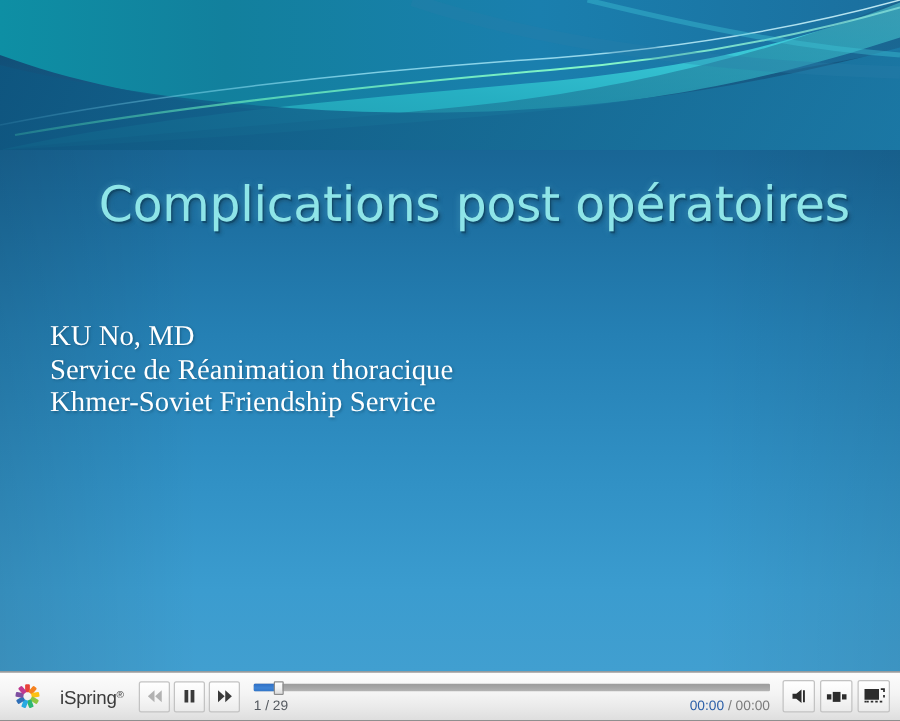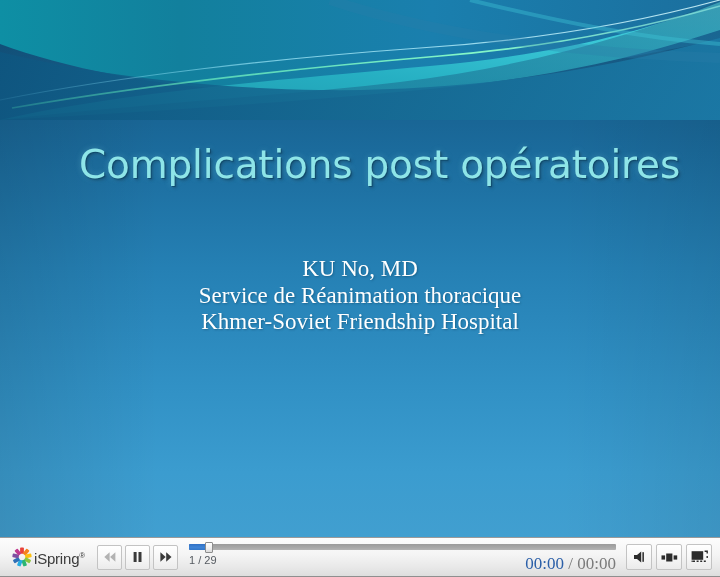--- a/index.html
+++ b/index.html
@@ -85,21 +85,21 @@
        0 0 6px rgba(150,240,245,0.25);
     white-space: nowrap;
   }
 
   
   #subtitle-block {
     position: absolute;
     left: 40px;
     top: 256px;
     width: 640px;
-    text-align: center;
+    text-align: left;
     z-index: 5;
   }
   .subtitle-line {
     font-family: "Liberation Serif", serif;
     font-size: 23px;
     line-height: 26.5px;
     color: #ffffff;
     text-shadow: 1px 1px 2px rgba(8,45,70,0.35);
     white-space: nowrap;
   }
@@ -116,21 +116,21 @@
     border-bottom: 1px solid #8f8f8f;
     background: linear-gradient(to bottom, #fdfdfd 0%, #f4f4f4 45%, #e9e9e9 75%, #dedede 100%);
     display: flex;
     align-items: center;
     padding: 0 4px;
   }
 
   .logo-area {
     display: flex;
     align-items: center;
-    gap: 0;
+    gap: 14px;
     padding-left: 6px;
     padding-right: 6px;
     height: 38px;
   }
   .logo-mark {
     width: 24px;
     height: 24px;
     flex: 0 0 24px;
   }
   .logo-text {
@@ -210,33 +210,33 @@
     height: 11px;
     box-sizing: border-box;
     border: 1px solid #8d8d8d;
     border-radius: 1px;
     background: linear-gradient(to bottom, #fefefe 0%, #f0f0f0 55%, #dcdcdc 100%);
     cursor: pointer;
   }
   .seek-labels {
     position: relative;
     display: flex;
-    align-items: flex-start;
+    align-items: flex-end;
     justify-content: space-between;
     margin-top: 5px;
   }
   .slide-counter {
     font-family: "Liberation Sans", sans-serif;
     font-size: 11px;
     color: #555a60;
     white-space: nowrap;
   }
   .time-display {
-    font-family: Liberation Serif, serif;
-    font-size: 17px;
+    font-family: Liberation Sans, sans-serif;
+    font-size: 11px;
     color: #7b7b7b;
     white-space: nowrap;
   }
   .time-display .cur { color: #2b5fa8; }
 
   .right-group {
     display: flex;
     align-items: center;
     gap: 4px;
     padding-right: 4px;
@@ -321,21 +321,21 @@
       </svg>
     </div>
 
     <div id="title-block">
       <div class="title-line">Complications post opératoires</div>
     </div>
 
     <div id="subtitle-block">
       <div class="subtitle-line">KU No, MD</div>
       <div class="subtitle-line">Service de Réanimation thoracique</div>
-      <div class="subtitle-line">Khmer-Soviet Friendship Hospital</div>
+      <div class="subtitle-line">Khmer-Soviet Friendship Service</div>
     </div>
 
   </div>
 
   <div id="player">
 
     <div class="logo-area">
       <span class="logo-mark">
         <svg width="24" height="24" viewBox="0 0 24 24" xmlns="http://www.w3.org/2000/svg">
           <g transform="translate(12,12)">

